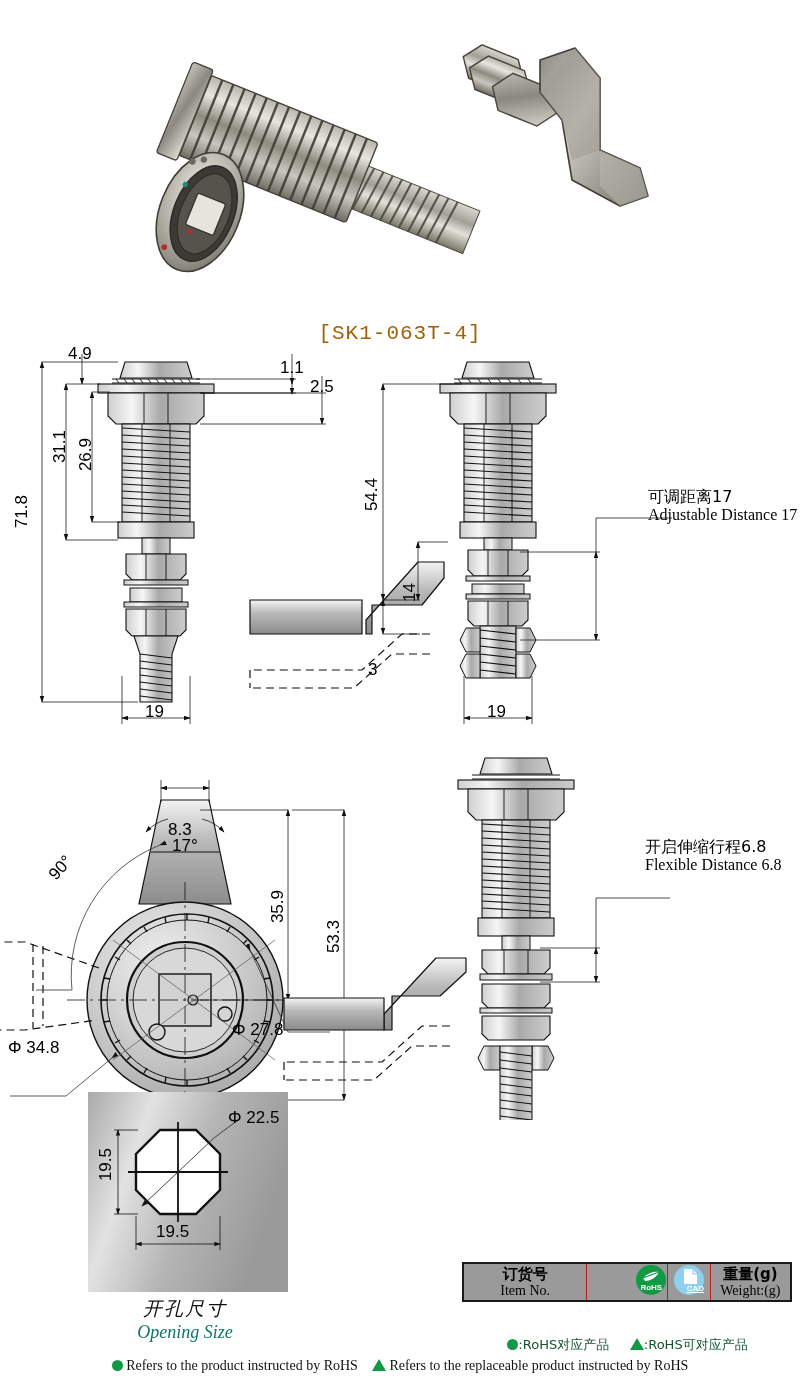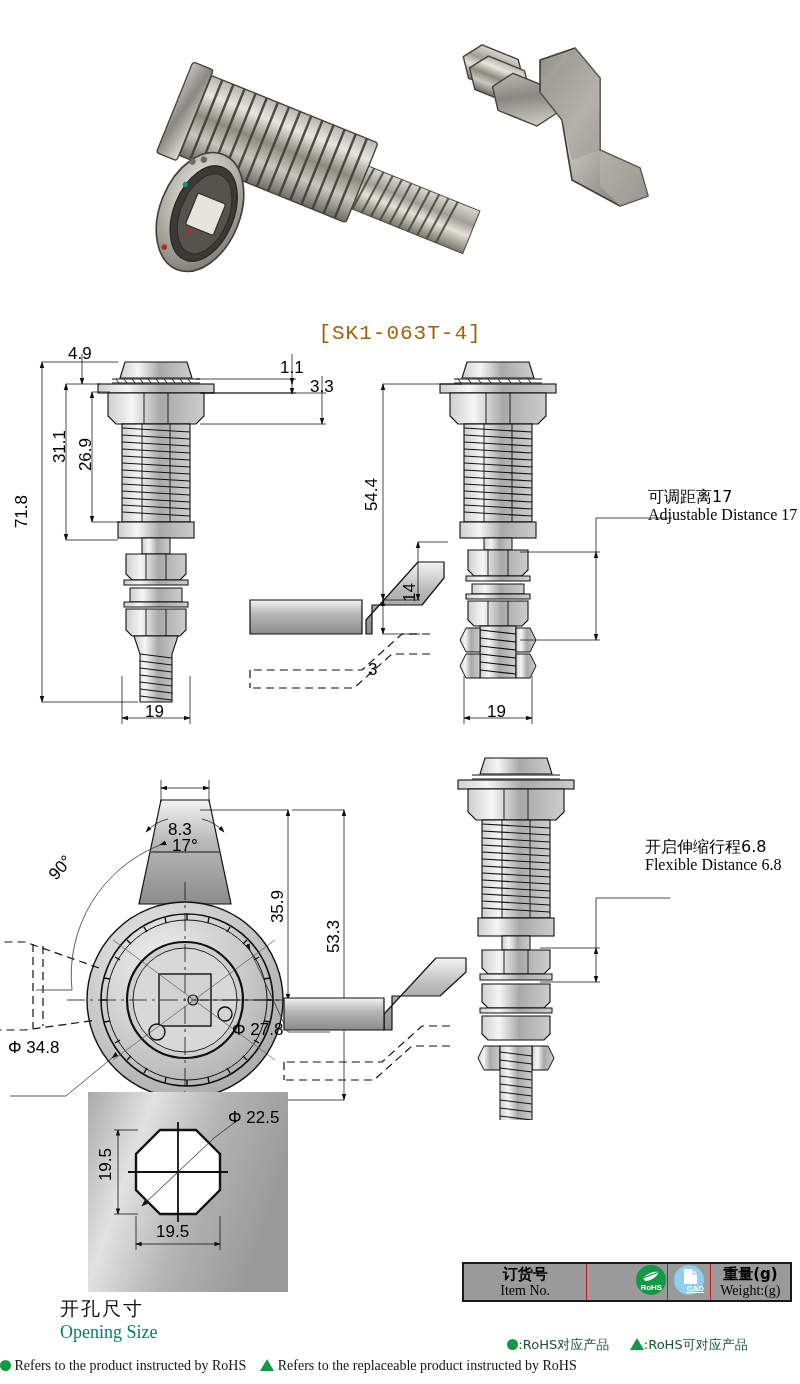--- a/index.html
+++ b/index.html
@@ -27,21 +27,21 @@
     font-family:"Liberation Mono", monospace;
     font-size:21px; letter-spacing:1px; color:#a16207;
   }
 
   
   .ann { position:absolute; line-height:1.12; }
   .ann .cn { font-family:"DejaVu Sans", sans-serif; font-size:16px; color:#000; }
   .ann .en { font-family:"Liberation Serif", serif; font-size:16px; color:#000; }
 
   
-  #opening-caption { position:absolute; left:60px; top:1296px; width:250px; text-align:left; }
+  #opening-caption { position:absolute; left:60px; top:1296px; width:250px; text-align:center;font-style:italic; }
   #opening-caption .cn { font-family:"DejaVu Sans", sans-serif; font-size:19px; color:#111; letter-spacing:2px;}
   #opening-caption .en { font-family:"Liberation Serif", serif; font-size:18px; color:#0f766e; }
 
   
   #spec-table {
     position:absolute; left:462px; top:1262px;
     width:330px; border-collapse:collapse;
     border:2px solid #1a1a1a;
   }
   #spec-table td { border:1px solid #b91c1c; text-align:center; vertical-align:middle; }
@@ -76,21 +76,21 @@
   .dot-green { display:inline-block; width:13px; height:13px; border-radius:50%; background:#119944; }
 
   
   #legend-cn {
     position:absolute; left:455px; top:1336px; width:345px;
     text-align:center; font-family:"DejaVu Sans", sans-serif; font-size:13px;
     color:#14532d; white-space:nowrap;
   }
   #legend-en {
     position:absolute; left:0px; top:1358px; width:800px;
-    text-align:left; font-family:"Liberation Serif", serif; font-size:14px;
+    text-align:center; font-family:"Liberation Serif", serif; font-size:14px;
     color:#111; white-space:nowrap;
   }
   .lg-dot { display:inline-block; width:11px; height:11px; border-radius:50%; background:#119944; vertical-align:-1px;}
   .lg-tri { display:inline-block; width:0; height:0; border-left:7px solid transparent; border-right:7px solid transparent; border-bottom:12px solid #119944; vertical-align:-1px;}
 </style>
 </head>
 <body>
 
 <div id="photo-wrap">
 <svg width="800" height="300" viewBox="0 0 800 300">
@@ -586,21 +586,21 @@
     <line x1="540" y1="608" x2="600" y2="608"></line>
     <line x1="540" y1="642" x2="600" y2="642"></line>
     <path d="M 596 608 L 596 558 L 670 558" fill="none"></path>
   </g>
 
   </g>
 </svg>
 
 <div class="abs dim" style="left:68px;  top:344px;">4.9</div>
 <div class="abs dim" style="left:280px; top:358px;">1.1</div>
-<div class="abs dim" style="left:310px; top:377px;">3.3</div>
+<div class="abs dim" style="left:310px; top:377px;">2.5</div>
 <div class="abs dim dim-v" style="left:50px;  top:430px;">31.1</div>
 <div class="abs dim dim-v" style="left:76px;  top:438px;">26.9</div>
 <div class="abs dim dim-v" style="left:12px;  top:495px;">71.8</div>
 <div class="abs dim" style="left:145px; top:702px;">19</div>
 
 <div class="abs dim dim-v" style="left:362px; top:478px;">54.4</div>
 <div class="abs dim dim-v" style="left:400px; top:583px;">14</div>
 <div class="abs dim" style="left:368px; top:660px;">3</div>
 <div class="abs dim" style="left:487px; top:702px;">19</div>
 

